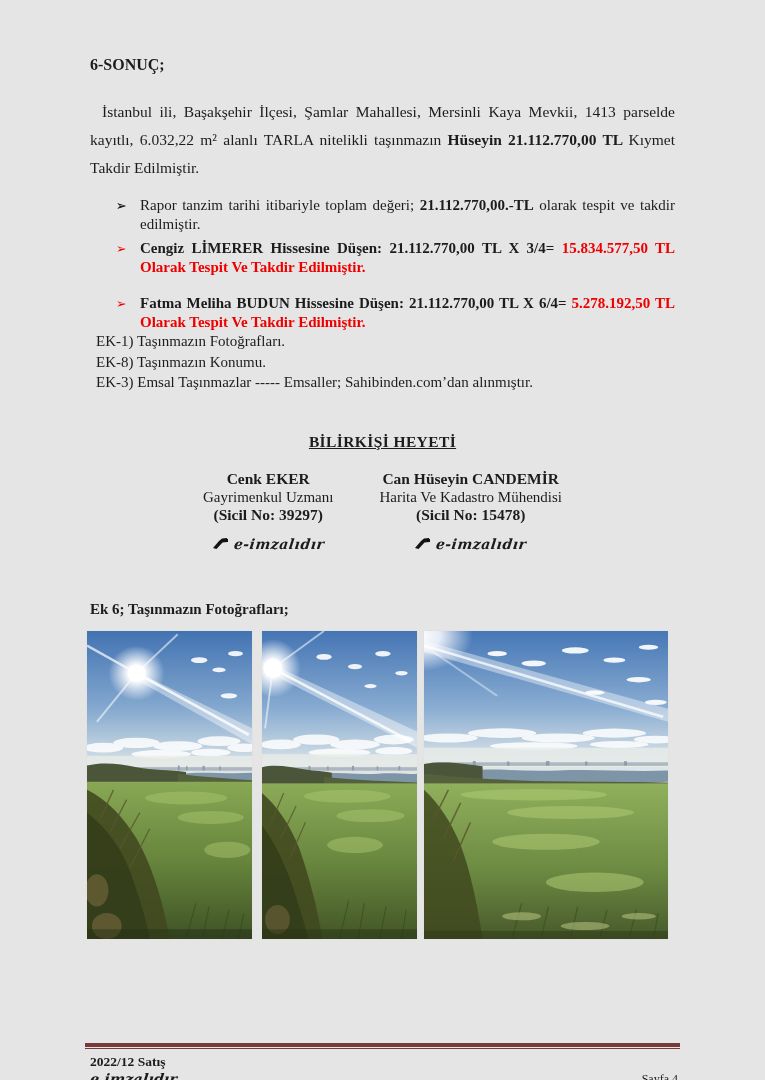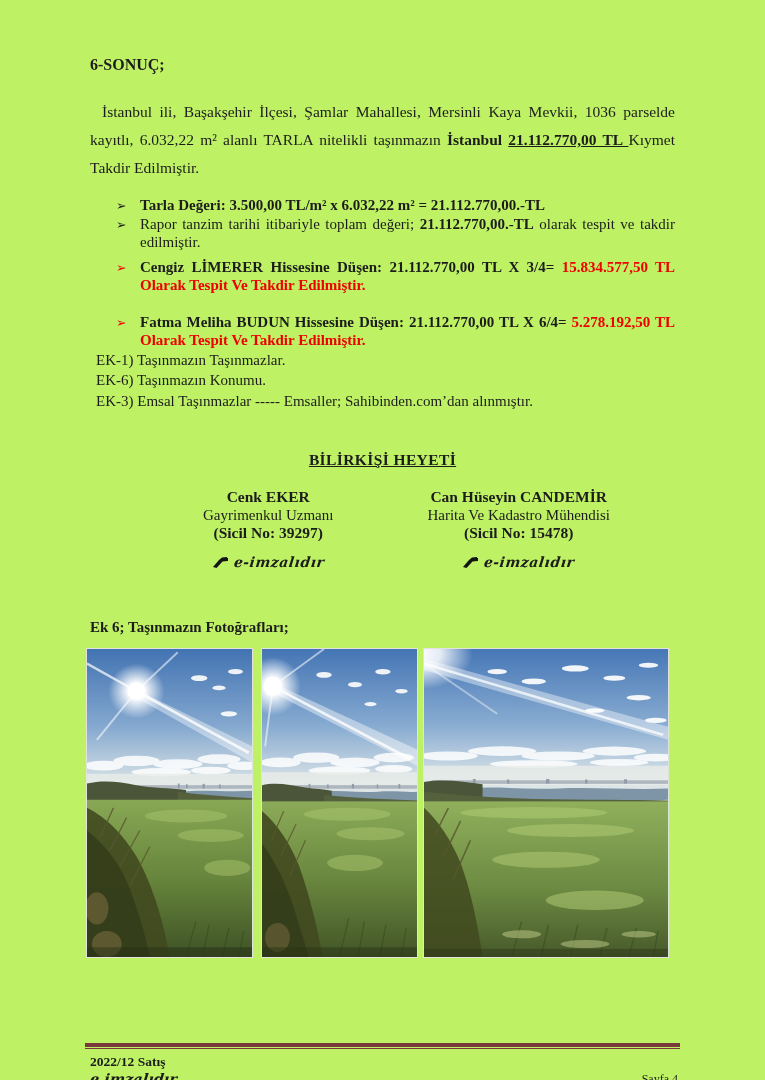--- a/index.html
+++ b/index.html
@@ -2,28 +2,28 @@
 <html lang="tr" style="--red: #ee0000; --rule: #7a393b;"><head>
 <meta charset="utf-8">
 <style>
   :root { --red:#ee0000; --rule:#7a393b; --text:#1c1c1c; }
   * { box-sizing: border-box; }
   html,body { margin:0; padding:0; }
   body {
     width:765px; height:1080px; background:#ffffff; overflow:hidden;
     font-family:"Liberation Serif","DejaVu Serif",serif; color:var(--text);
   }
-  .page { position:relative; width:765px; height:1080px; background:#bef264; }
+  .page { position:relative; width:765px; height:1080px; background:#e5e5e5; }
   .content { position:absolute; left:90px; right:90px; top:0; }
 
   .heading { margin:55px 0 0 0; font-size:16px; font-weight:bold; line-height:20px; }
 
   .intro { margin:23px 0 0 0; font-size:15.5px; line-height:28px; text-align:justify; text-indent:12px; }
   .b { font-weight:bold; }
-  .bu { font-weight:bold; text-decoration:underline; }
+  .bu { font-weight:bold; }
   .red { color:var(--red); }
 
   .blist { margin:14px 0 0 26px; }
   .bitem { position:relative; padding-left:24px; font-size:15px; line-height:18.5px; text-align:justify; }
   .bitem .mk {
     position:absolute; left:0; top:1px; font-size:12.5px;
     font-family:"DejaVu Sans","Liberation Sans",sans-serif;
   }
   .bitem.gap-sm { margin-top:6px; }
   .bitem.gap-lg { margin-top:18px; }
@@ -32,21 +32,21 @@
   .attachments { margin:0; padding-left:6px; font-size:15px; }
   .attachments .att-line { line-height:20.5px; }
   .lbl { font-weight:normal; }
 
   .committee { margin-top:40px; text-align:center; }
   .committee-title {
     display:inline-block; font-size:15.5px; font-weight:bold;
     text-decoration:underline; letter-spacing:.4px;
   }
   .members { margin-top:18px; display:flex; justify-content:center; gap:46px; }
-  .member { text-align:center;margin-left:48px; }
+  .member { text-align:center; }
   .member .name  { font-size:15.5px; font-weight:bold; line-height:19px; }
   .member .role  { font-size:15px;   line-height:18px; }
   .member .sicil { font-size:15.5px; font-weight:bold; line-height:18px; }
   .member .sig { margin-top:11px; display:flex; align-items:center; justify-content:center; gap:5px; height:18px; }
   .sigtext {
     font-style:italic; font-weight:bold; font-size:14px; letter-spacing:.5px;
     transform:skewX(-7deg); font-family:"DejaVu Serif",serif;
   }
   .pen-icon svg { display:block; }
 
@@ -71,45 +71,44 @@
   .f-page { font-size:12px; line-height:18px;text-align:center; }
 </style>
 </head>
 <body>
 
 <div class="page">
   <div class="content">
 
     <div class="heading">6-SONUÇ;</div>
 
-    <p class="intro"><span>İstanbul ili, Başakşehir İlçesi, Şamlar Mahallesi, Mersinli Kaya Mevkii, 1036 parselde kayıtlı, 6.032,22 m² alanlı TARLA nitelikli taşınmazın </span><span class="b">İstanbul </span><span class="bu">21.112.770,00 TL </span><span>Kıymet Takdir Edilmiştir.</span></p>
+    <p class="intro"><span>İstanbul ili, Başakşehir İlçesi, Şamlar Mahallesi, Mersinli Kaya Mevkii, 1413 parselde kayıtlı, 6.032,22 m² alanlı TARLA nitelikli taşınmazın </span><span class="b">Hüseyin </span><span class="bu">21.112.770,00 TL </span><span>Kıymet Takdir Edilmiştir.</span></p>
 
     <div class="blist">
       <div class="bitem">
         <span class="mk">➢</span>
-        <span class="b">Tarla Değeri:  3.500,00 TL/m² x 6.032,22 m² =  21.112.770,00.-TL</span>
       </div>
       <div class="bitem">
         <span class="mk">➢</span>
         <span>Rapor tanzim tarihi itibariyle toplam değeri; </span><span class="b">21.112.770,00.-TL</span><span> olarak tespit ve takdir edilmiştir.</span>
       </div>
       <div class="bitem gap-sm">
         <span class="mk red">➢</span>
         <span class="b">Cengiz LİMERER Hissesine Düşen: 21.112.770,00 TL X 3/4= </span><span class="b red">15.834.577,50 TL Olarak Tespit Ve Takdir Edilmiştir.</span>
       </div>
       <div class="bitem gap-lg">
         <span class="mk red">➢</span>
         <span class="b">Fatma Meliha BUDUN Hissesine Düşen: 21.112.770,00 TL X 6/4= </span><span class="b red">5.278.192,50 TL Olarak Tespit Ve Takdir Edilmiştir.</span>
       </div>
     </div>
 
 
     <div class="attachments">
-      <div class="att-line"><span class="lbl">EK-1)</span><span> Taşınmazın Taşınmazlar.</span></div>
-      <div class="att-line"><span class="lbl">EK-6)</span><span> Taşınmazın Konumu.</span></div>
+      <div class="att-line"><span class="lbl">EK-1)</span><span> Taşınmazın Fotoğrafları.</span></div>
+      <div class="att-line"><span class="lbl">EK-8)</span><span> Taşınmazın Konumu.</span></div>
       <div class="att-line"><span class="lbl">EK-3)</span><span> Emsal Taşınmazlar ----- Emsaller; Sahibinden.com’dan alınmıştır.</span></div>
     </div>
 
     <div class="committee">
       <span class="committee-title">BİLİRKİŞİ HEYETİ</span>
       <div class="members">
         <div class="member">
           <div class="name">Cenk EKER</div>
           <div class="role">Gayrimenkul Uzmanı</div>
           <div class="sicil">(Sicil No: 39297)</div>

